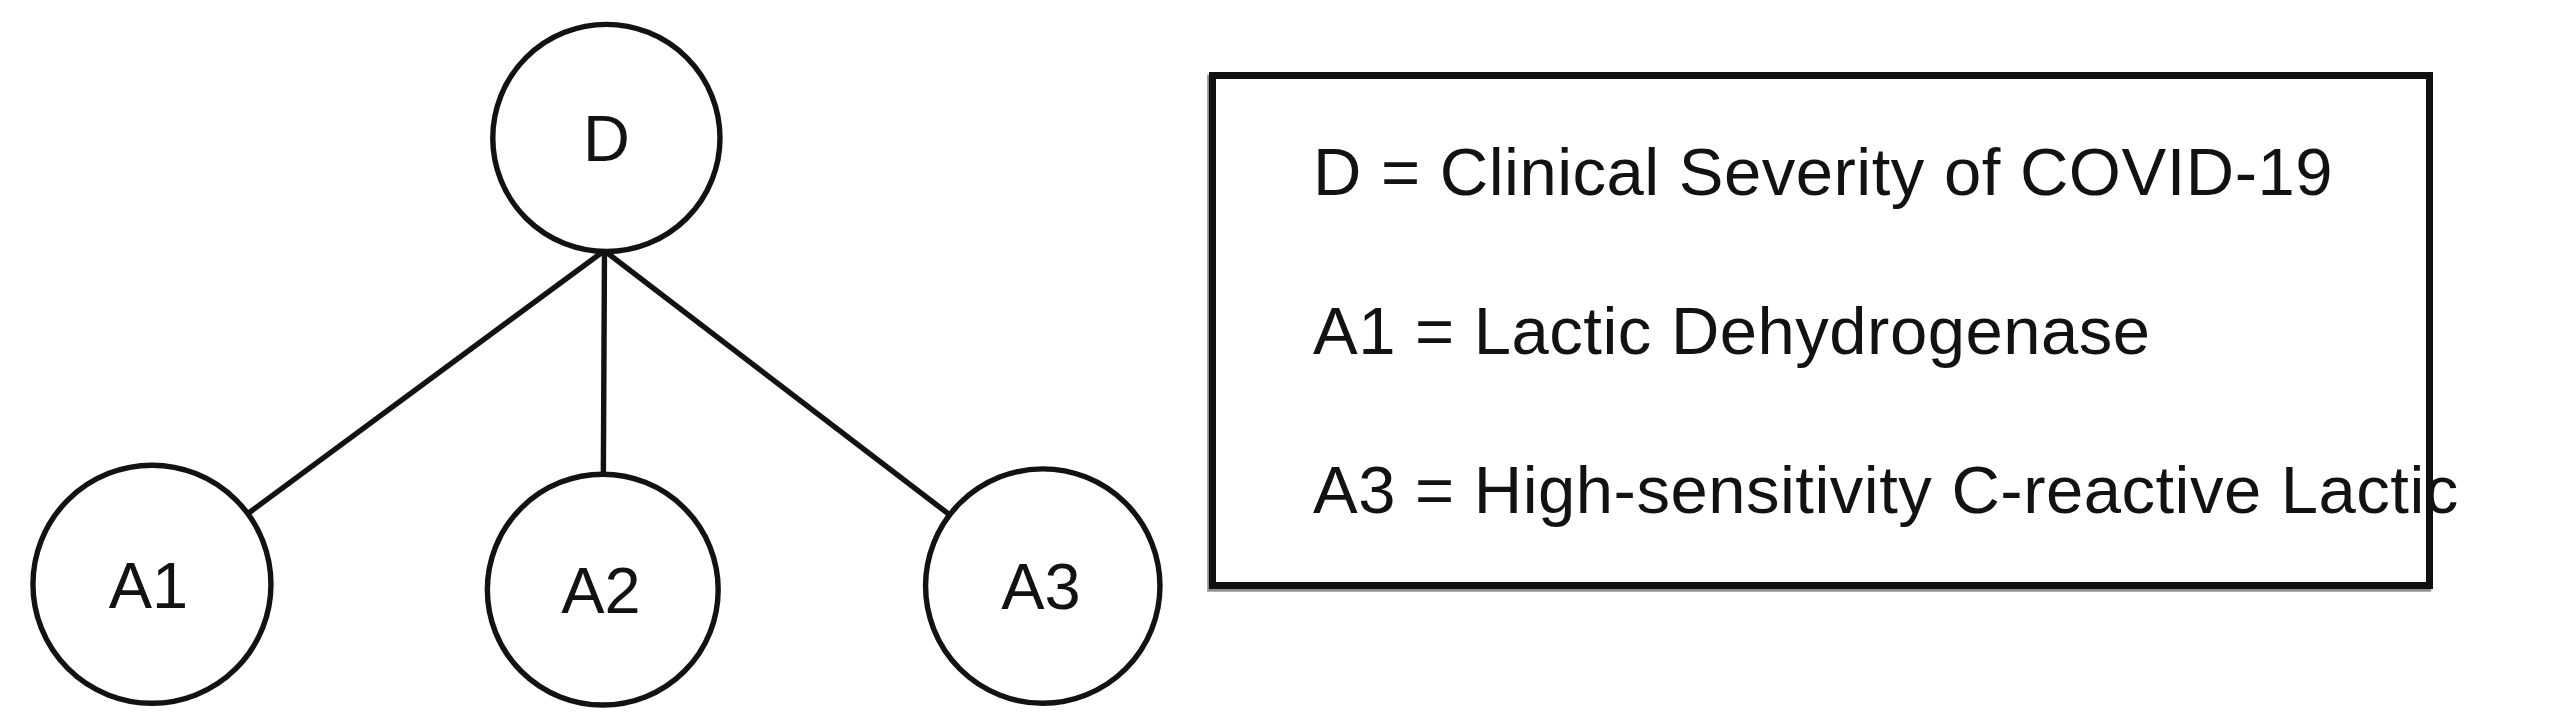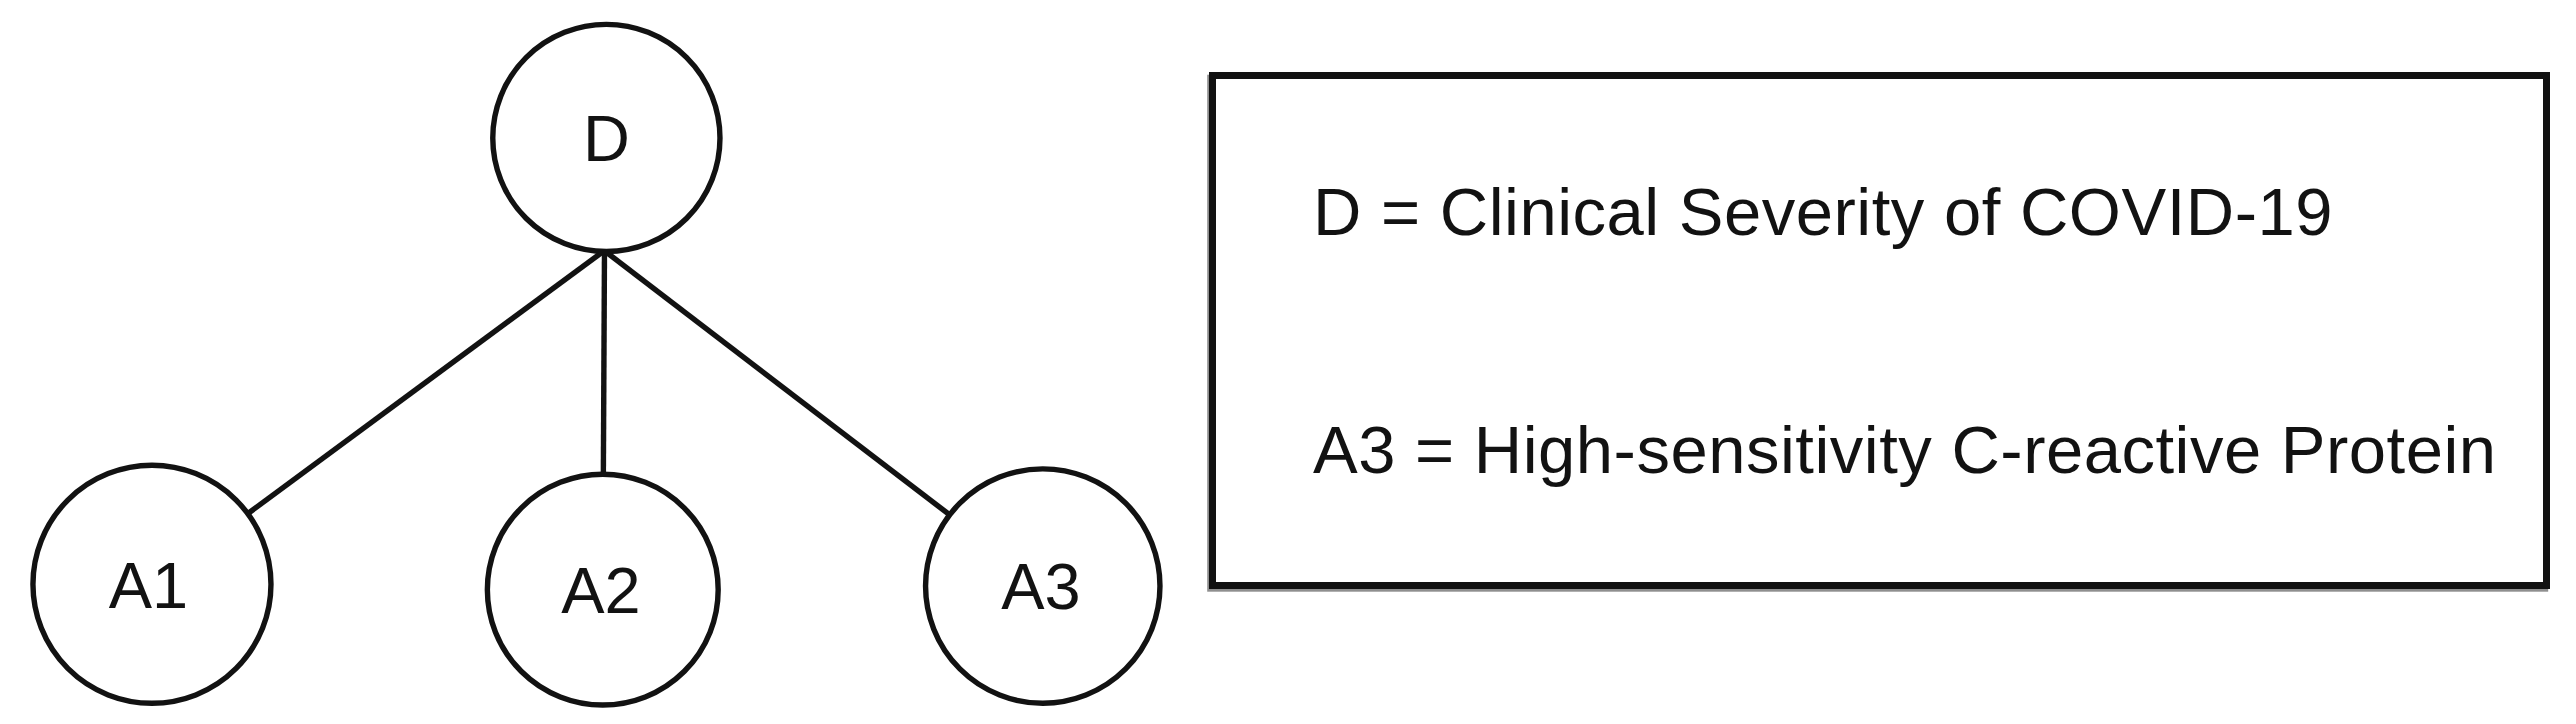--- a/index.html
+++ b/index.html
@@ -25,21 +25,21 @@
   }
   .node-label {
     font-family: "Liberation Sans", sans-serif;
     font-size: 72px;
     fill: #121212;
   }
   .legend {
     position: absolute;
     left: 1209px;
     top: 72px;
-    width: 1341px;
+    width: 1224px;
     height: 517px;
     box-sizing: border-box;
     border: 7.2px solid #111111;
     background: #ffffff;
     box-shadow: -1.8px 2.7px 0 #8f8f8f;
     display: flex;
     flex-direction: column;
     justify-content: flex-start;
     padding: 12.6px 18px 12.6px 97px;
   }
@@ -88,18 +88,21 @@
       <circle cx="1156" cy="650" r="130" fill="#ffffff" stroke="#121212" stroke-width="6"></circle>
       <text class="node-label" x="1154" y="676" text-anchor="middle">A3</text>
     </g>
   </svg>
 
   <div class="legend">
     <div class="legend-row">
       <span class="legend-text">D = Clinical Severity of COVID-19</span>
     </div>
     <div class="legend-row">
-      <span class="legend-text">A3 = High-sensitivity C-reactive Protein</span>
+      <span class="legend-text">A1 = Lactic Dehydrogenase</span>
+    </div>
+    <div class="legend-row">
+      <span class="legend-text">A3 = High-sensitivity C-reactive Lactic</span>
     </div>
   </div>
 
 </div>
 
 
 </body></html>

